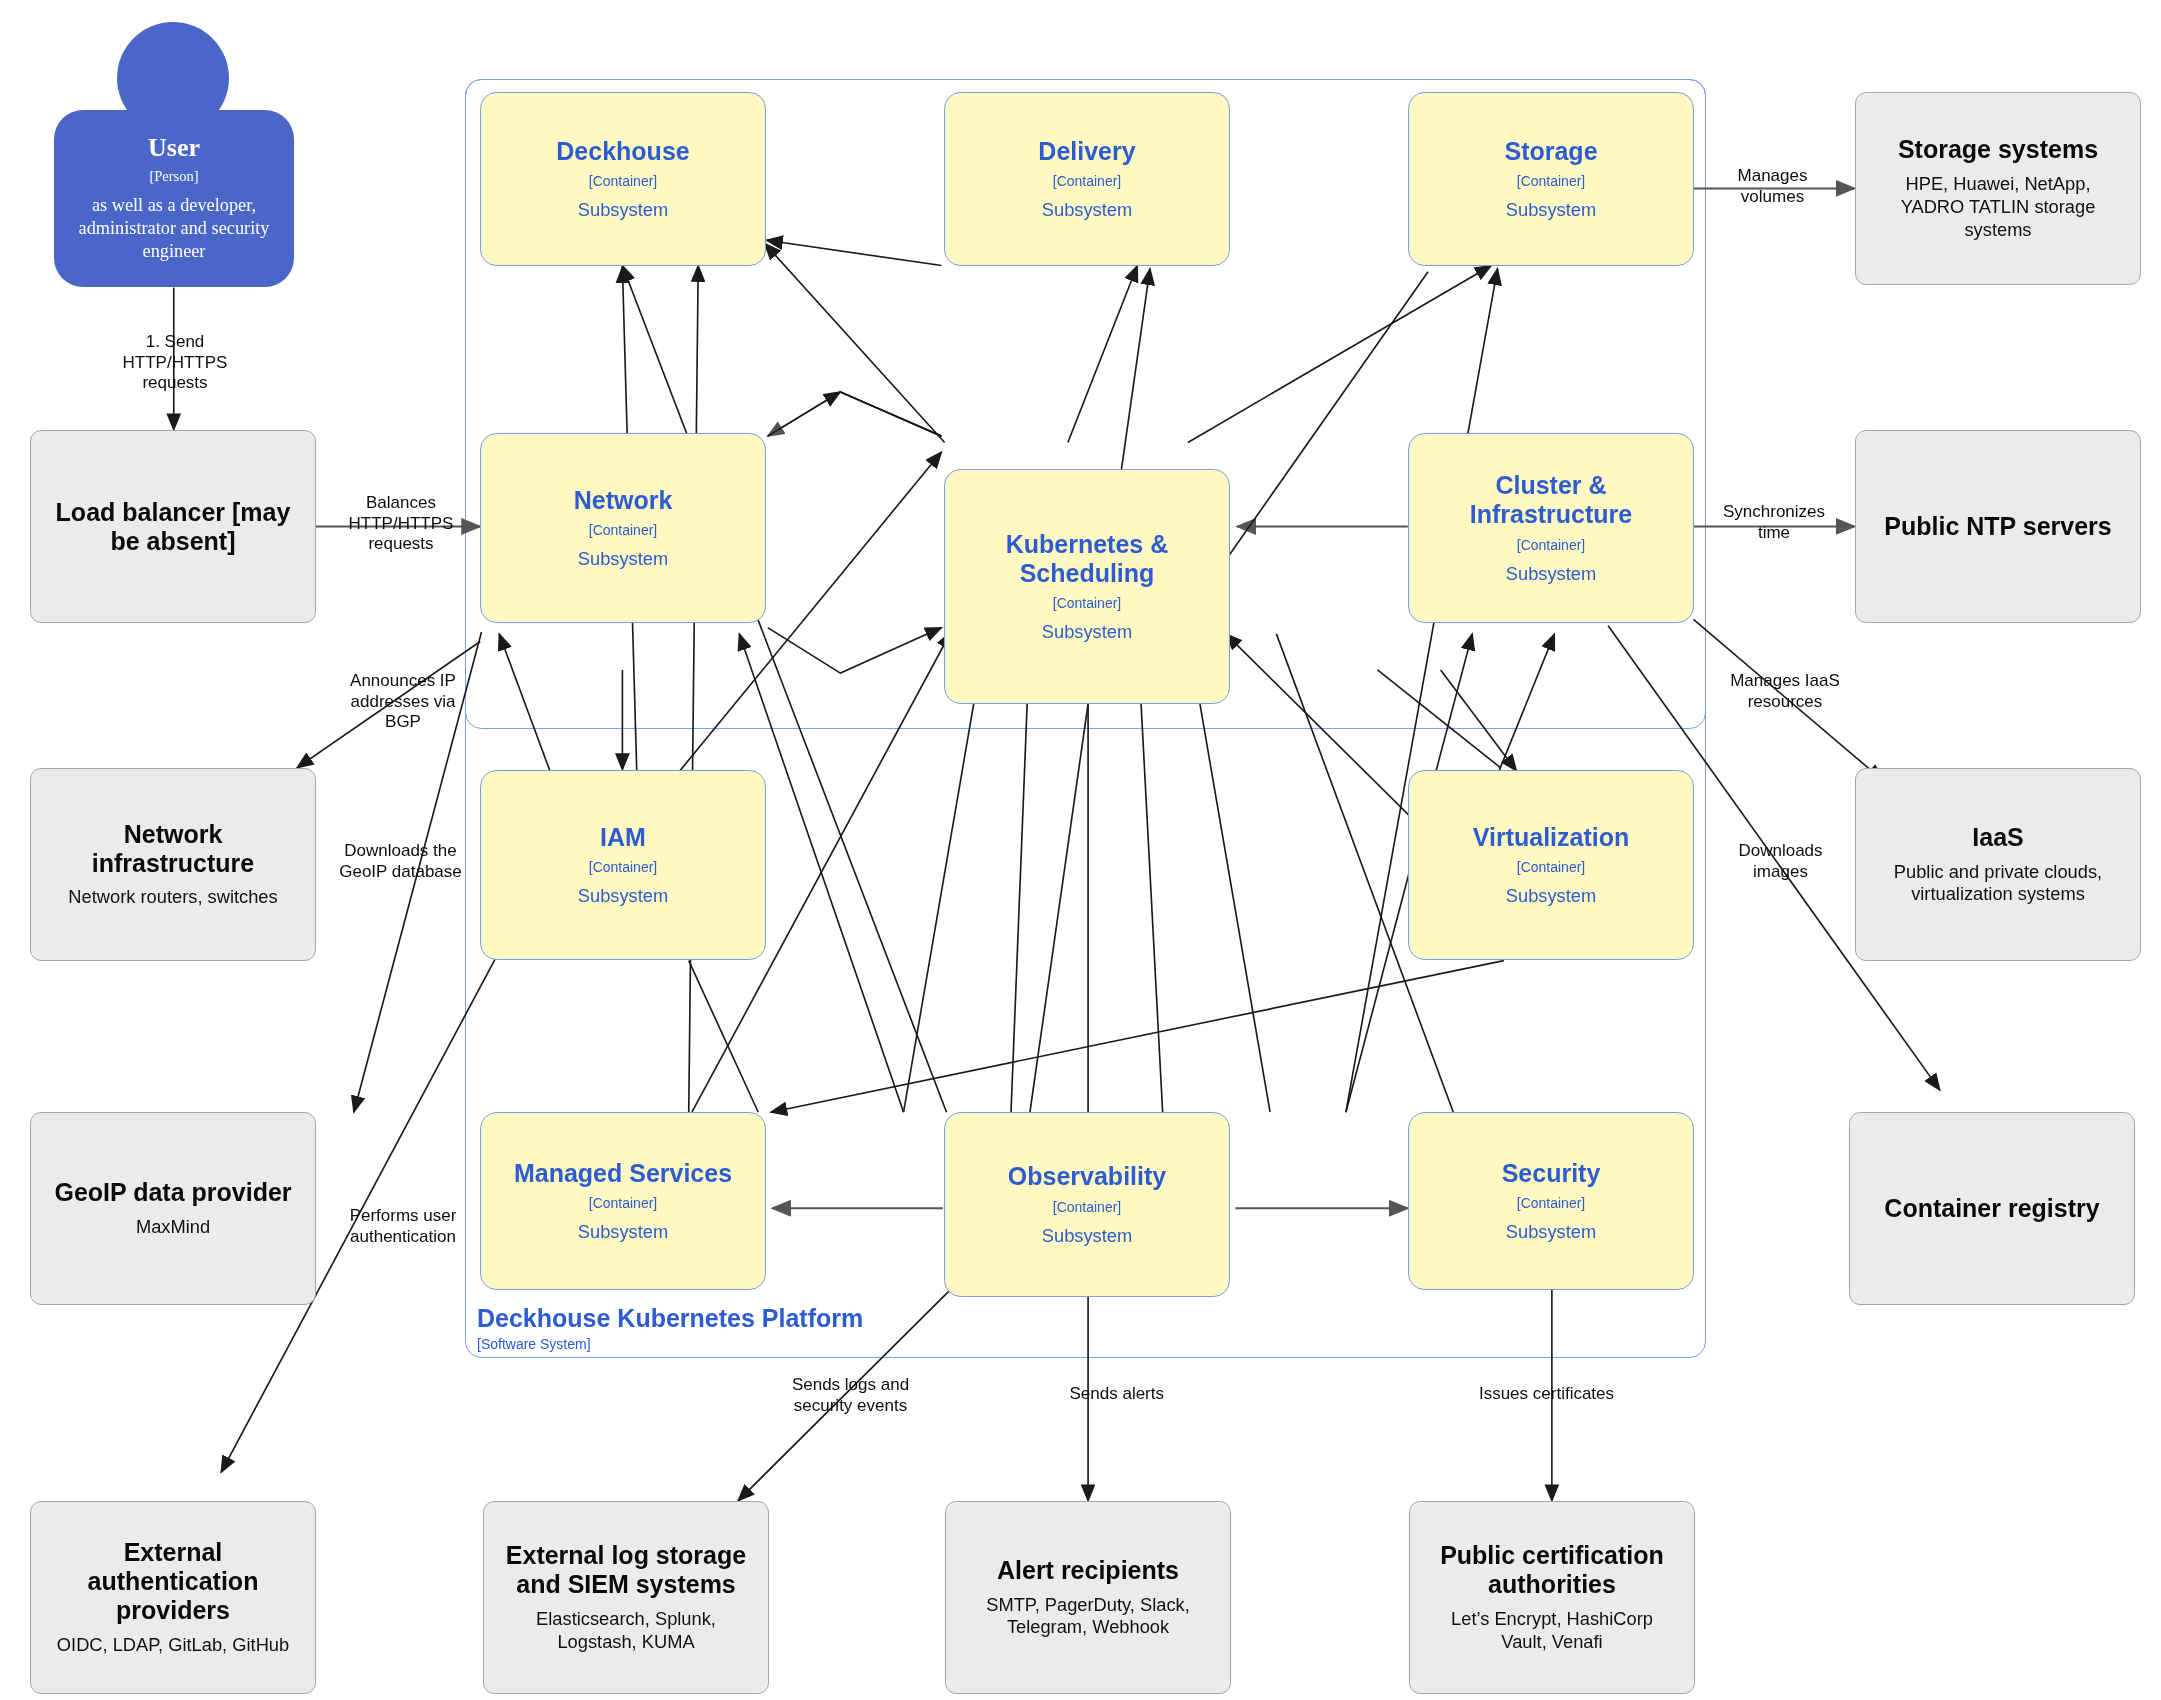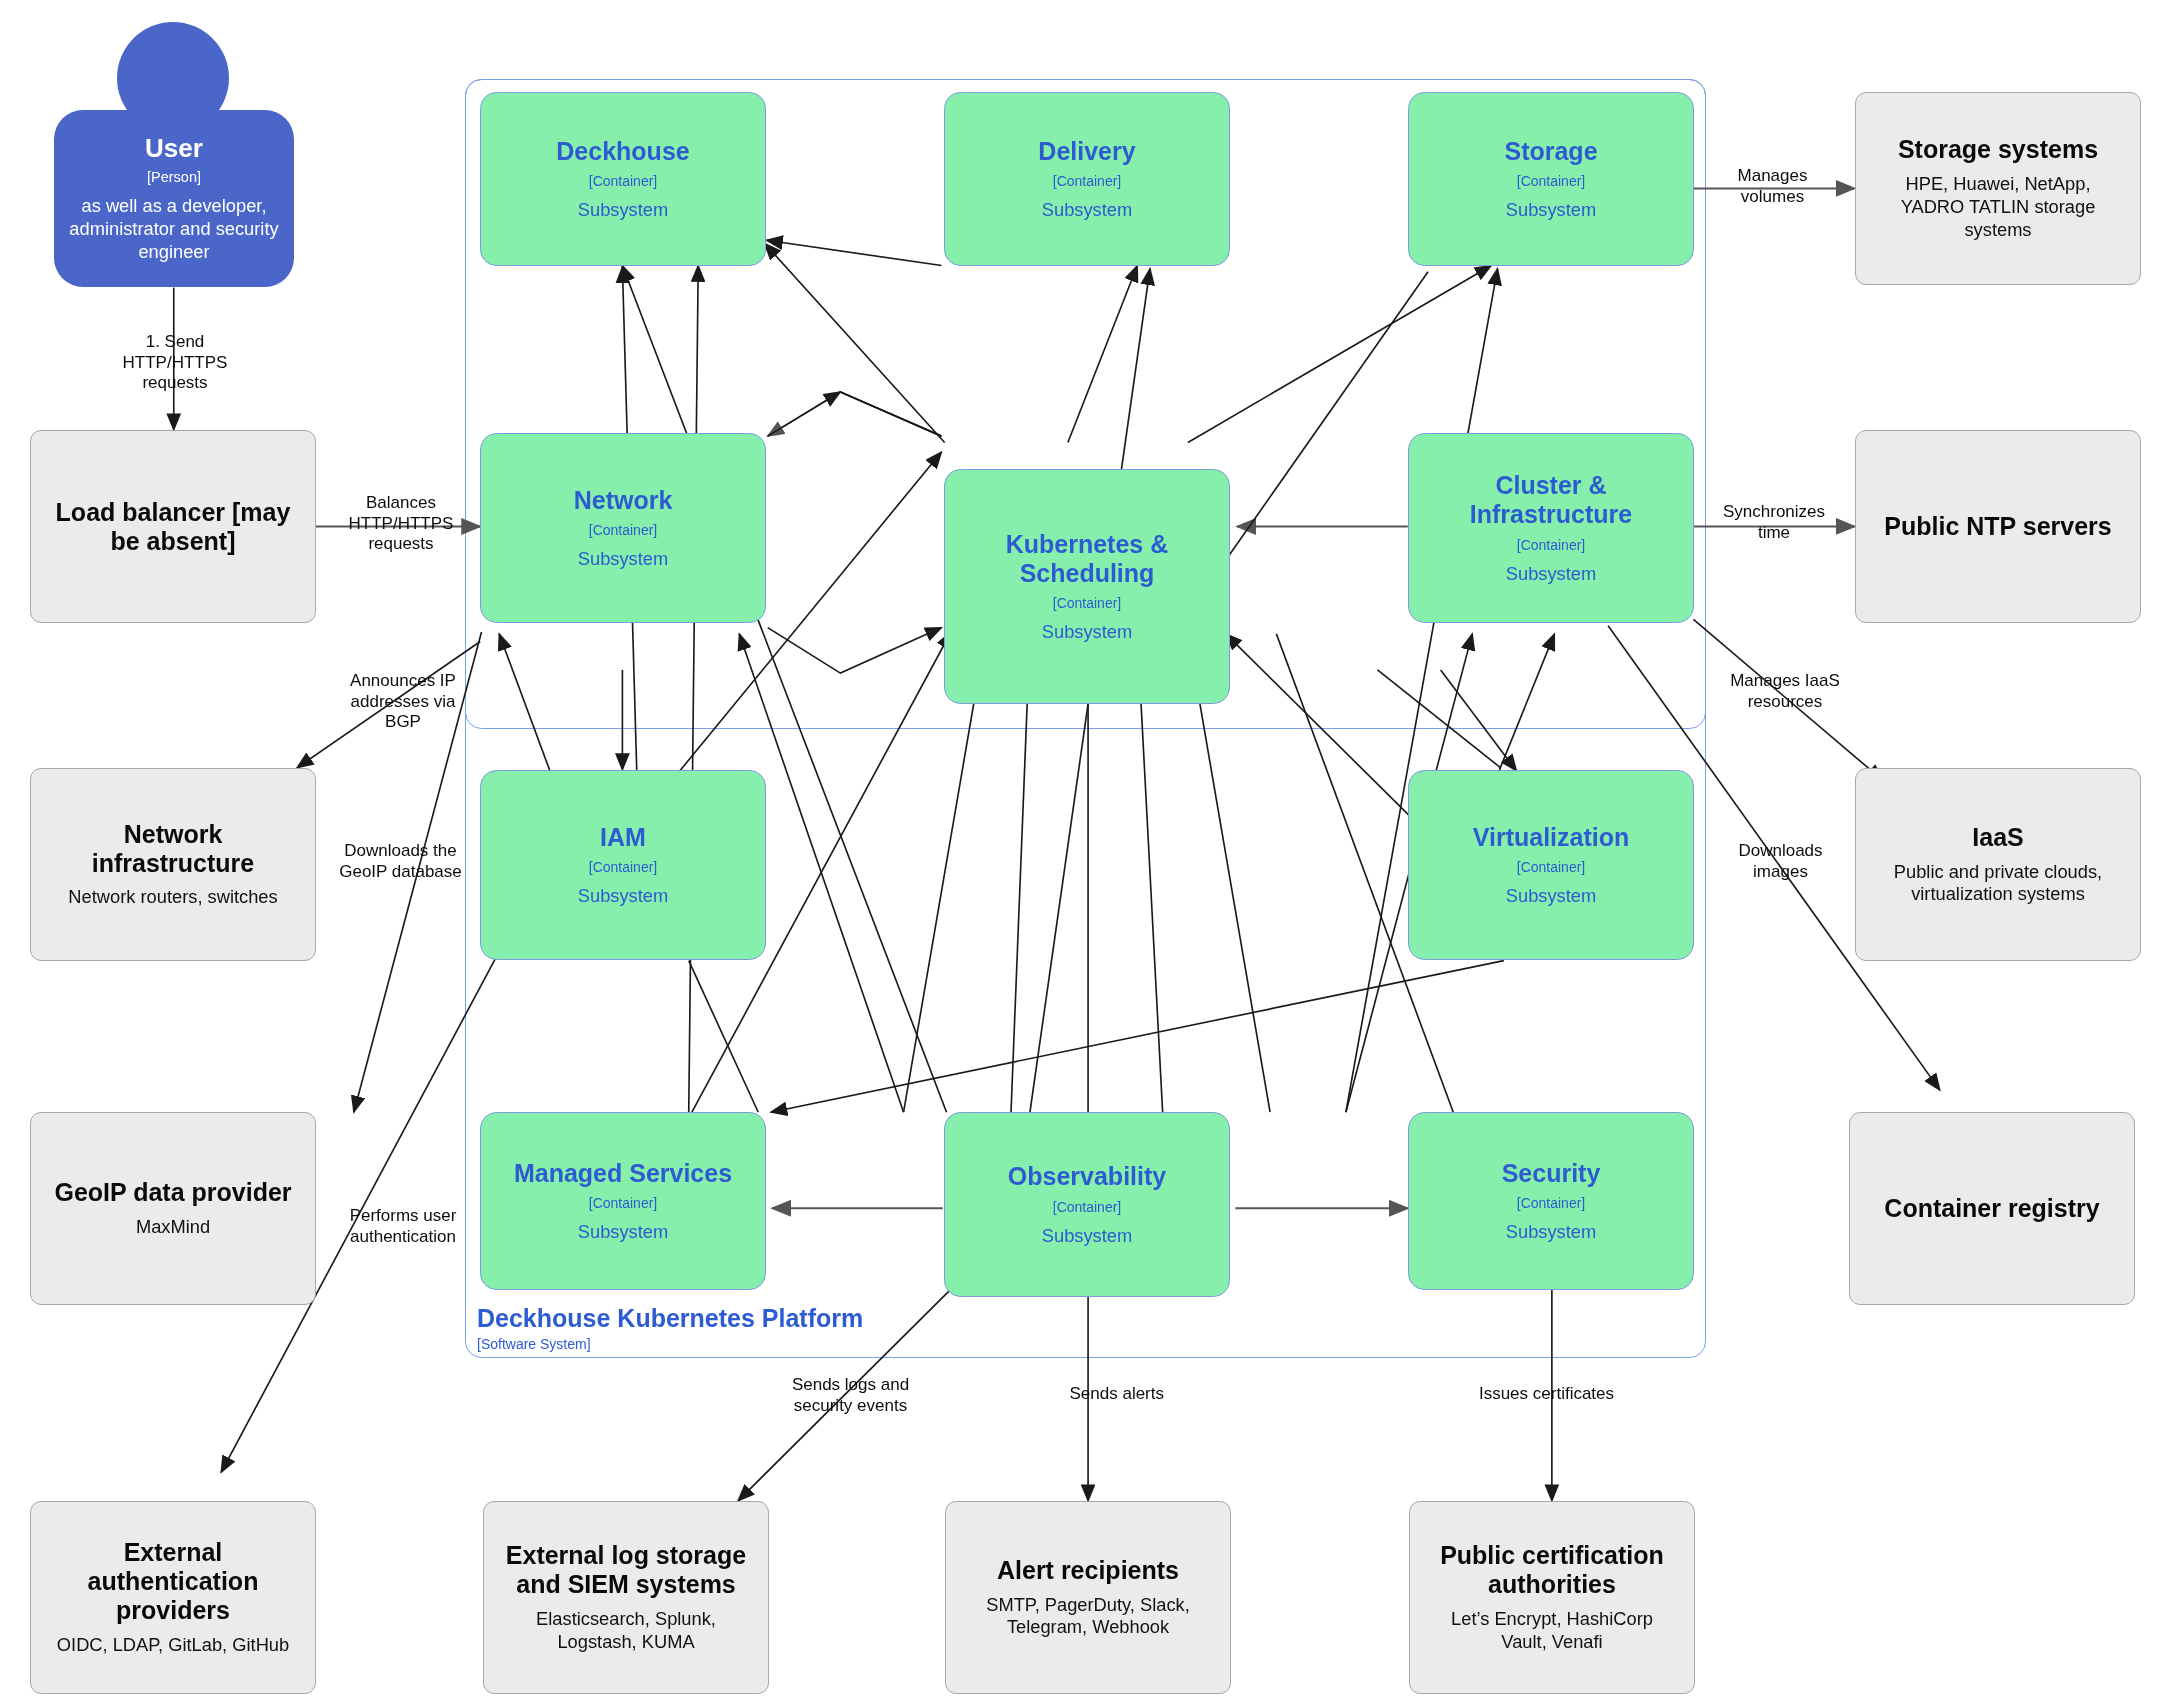--- a/index.html
+++ b/index.html
@@ -4,29 +4,29 @@
 <style>
   html,body{margin:0;padding:0;background:#ffffff;}
   body{width:2161px;height:1700px;font-family:"Liberation Sans",sans-serif;overflow:hidden;}
   #stage{position:relative;width:2161px;height:1700px;}
   svg.edges{position:absolute;left:0;top:0;width:2161px;height:1700px;pointer-events:none;}
   .node{position:absolute;box-sizing:border-box;display:flex;flex-direction:column;
         align-items:center;justify-content:center;text-align:center;}
   .ext{background:#ebebeb;border:1.3px solid #a8a8a8;border-radius:11px;}
   .ext .t{font-weight:bold;color:#0a0a0a;font-size:25px;line-height:1.16;}
   .ext .d{color:#111;font-size:18.3px;line-height:1.25;margin-top:8.8px;}
-  .sub{background:#86efac;border:1.3px solid #7a9ce0;border-radius:16.4px;}
+  .sub{background:#fef9c3;border:1.3px solid #7a9ce0;border-radius:16.4px;}
   .sub .t{font-weight:bold;color:#2c5bd2;font-size:25px;line-height:1.16;}
   .sub .ty{color:#2c5bd2;font-size:14px;margin-top:7.6px;}
   .sub .d{color:#2c5bd2;font-size:18.3px;margin-top:10px;}
   .boundary{position:absolute;border:1.9px solid #7aa0e8;border-radius:16.4px;background:transparent;}
   .bnd-label{position:absolute;text-align:left;}
   .bnd-label .t{font-weight:bold;color:#2c5bd2;font-size:25px;line-height:1.1;}
   .bnd-label .ty{color:#2c5bd2;font-size:14px;margin-top:3.8px;}
-  .person{position:absolute;}
+  .person{position:absolute;font-family:Liberation Serif, serif;}
   .person .head{position:absolute;background:#4a66c8;border-radius:50%;}
   .person .body{position:absolute;background:#4a66c8;border-radius:29px;
        display:flex;flex-direction:column;align-items:center;justify-content:center;text-align:center;}
   .person .t{font-weight:bold;color:#fff;font-size:26px;line-height:1.1;}
   .person .ty{color:#fff;font-size:14.5px;margin-top:6.3px;}
   .person .d{color:#fff;font-size:18.3px;margin-top:8.8px;line-height:1.26;}
   .elabel{position:absolute;text-align:center;color:#0d0d0d;font-size:17px;
           line-height:1.22;white-space:pre-line;}
 </style>
 </head>

